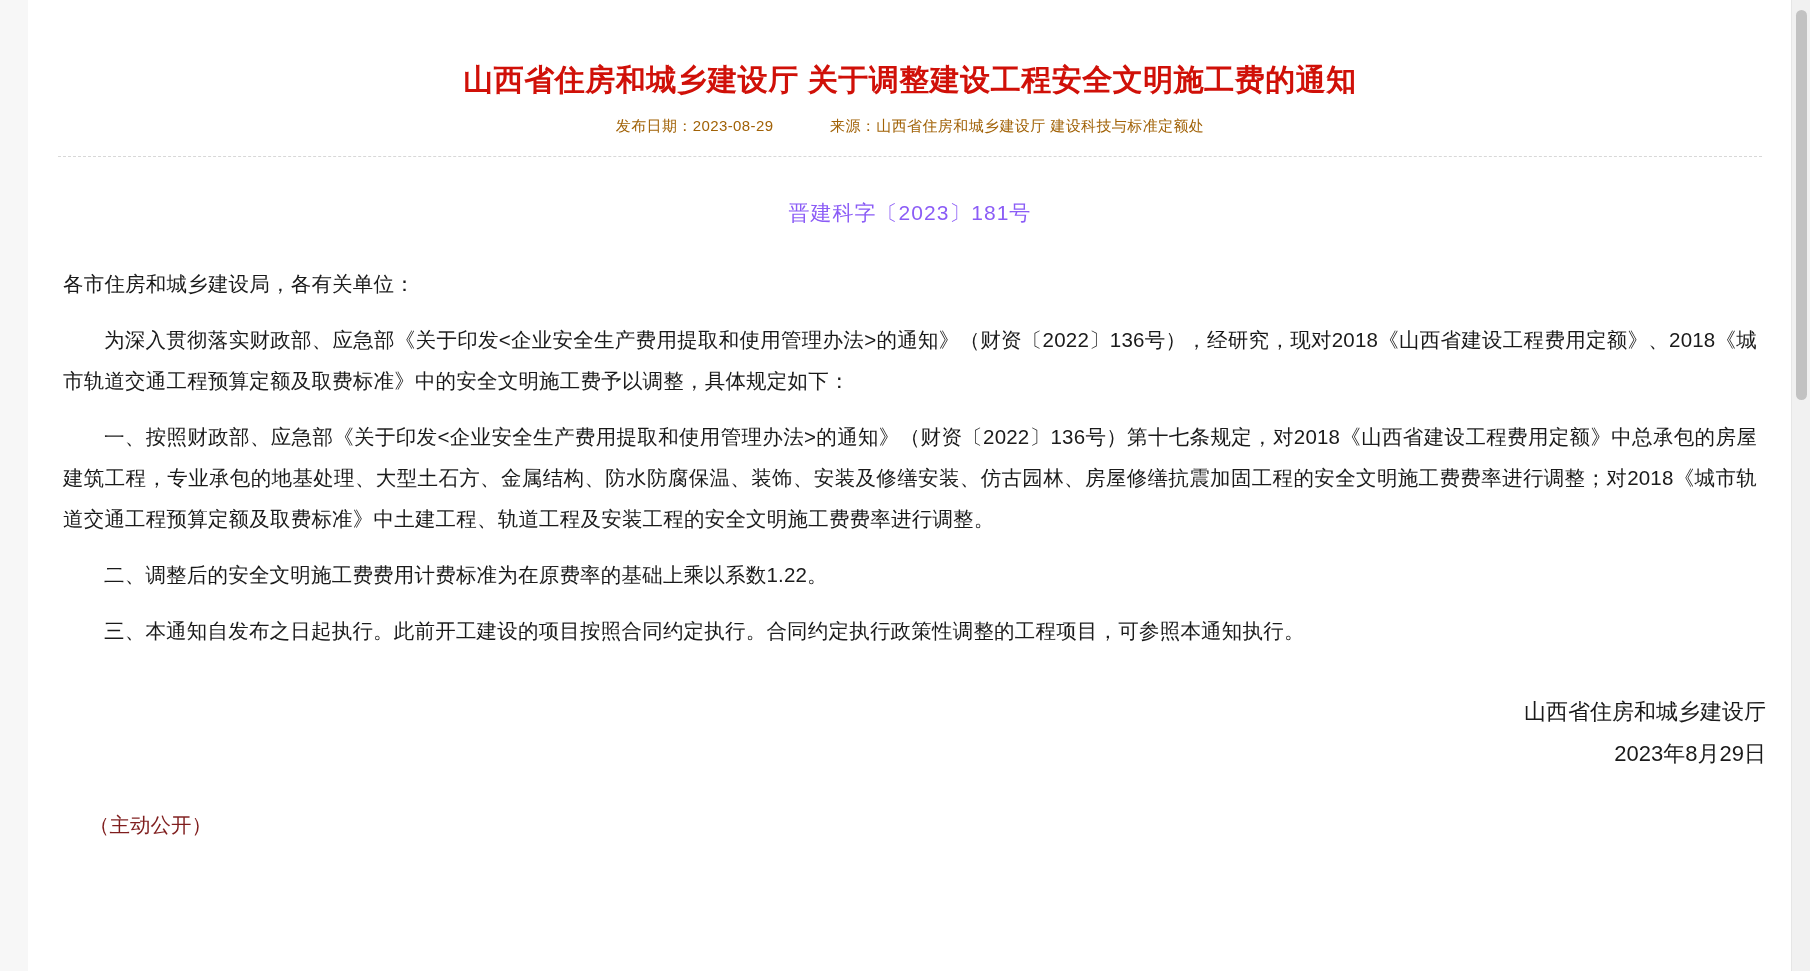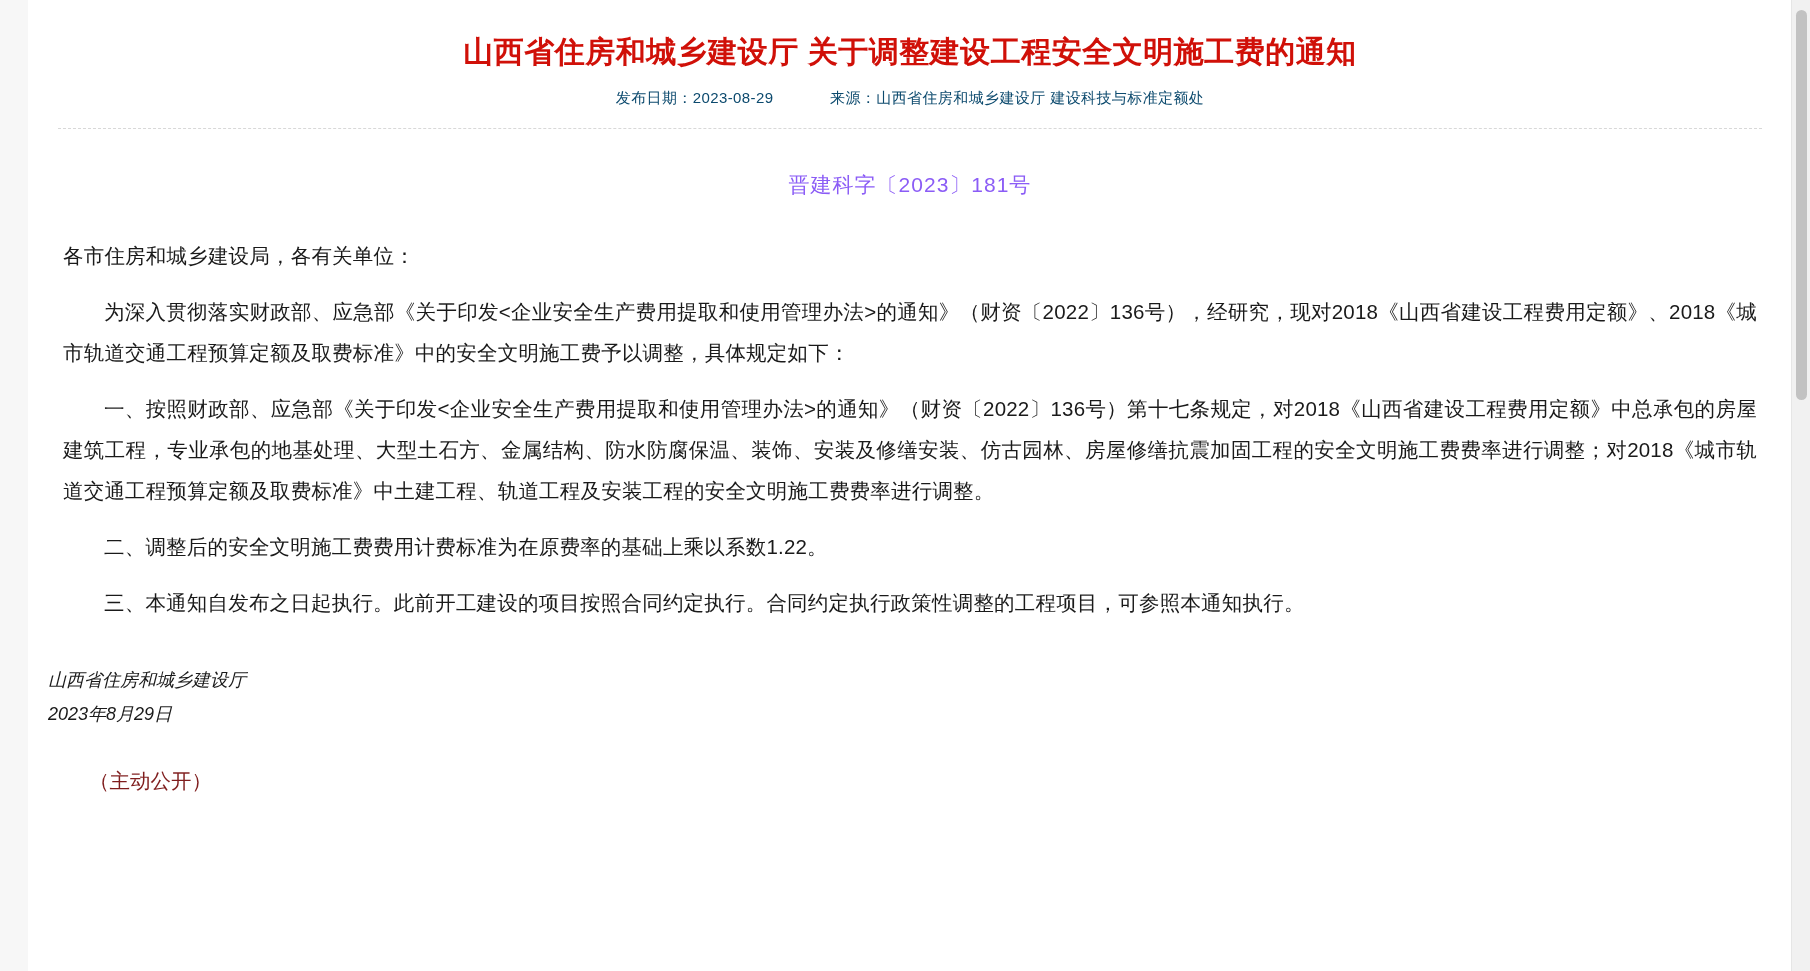--- a/index.html
+++ b/index.html
@@ -50,32 +50,32 @@
     position: absolute;
     left: 28px;
     top: 0;
     width: 1764px;
     height: 971px;
     box-sizing: border-box;
     padding: 0 20px;
   }
   .doc-title {
     margin: 0;
-    padding-top: 32px;
+    padding-top: 60px;
     text-align: center;
     color: #d01008;
     font-size: 30px;
     font-weight: bold;
     letter-spacing: 0.5px;
     line-height: 1.3;
   }
   .meta-row {
     margin-top: 18px;
     text-align: center;
-    color: #0c4a6e;
+    color: #a16207;
     font-size: 15px;
     letter-spacing: 0.4px;
   }
   .meta-row .meta-item {
     display: inline-block;
     margin: 0 26px;
   }
   .divider {
     margin: 20px 10px 0 10px;
     border-top: 1px dashed #d8d8d8;
@@ -97,25 +97,25 @@
     letter-spacing: 0.2px;
   }
   .body-text p {
     margin: 15px;
   }
   .body-text p.indent {
     text-indent: 2em;
   }
   .signature {
     margin-top: 40px;
-    font-size: 18px;
+    text-align: right;
+    font-size: 22px;
     line-height: 1.9;
     color: #1a1a1a;
     padding-right: 6px;
-    font-style: italic;
   }
   .footer-note {
     margin-top: 36px;
     font-size: 20.5px;
     color: #7f1d1d;
     text-indent: 2em;
   }
 </style>
 </head>
 <body>

